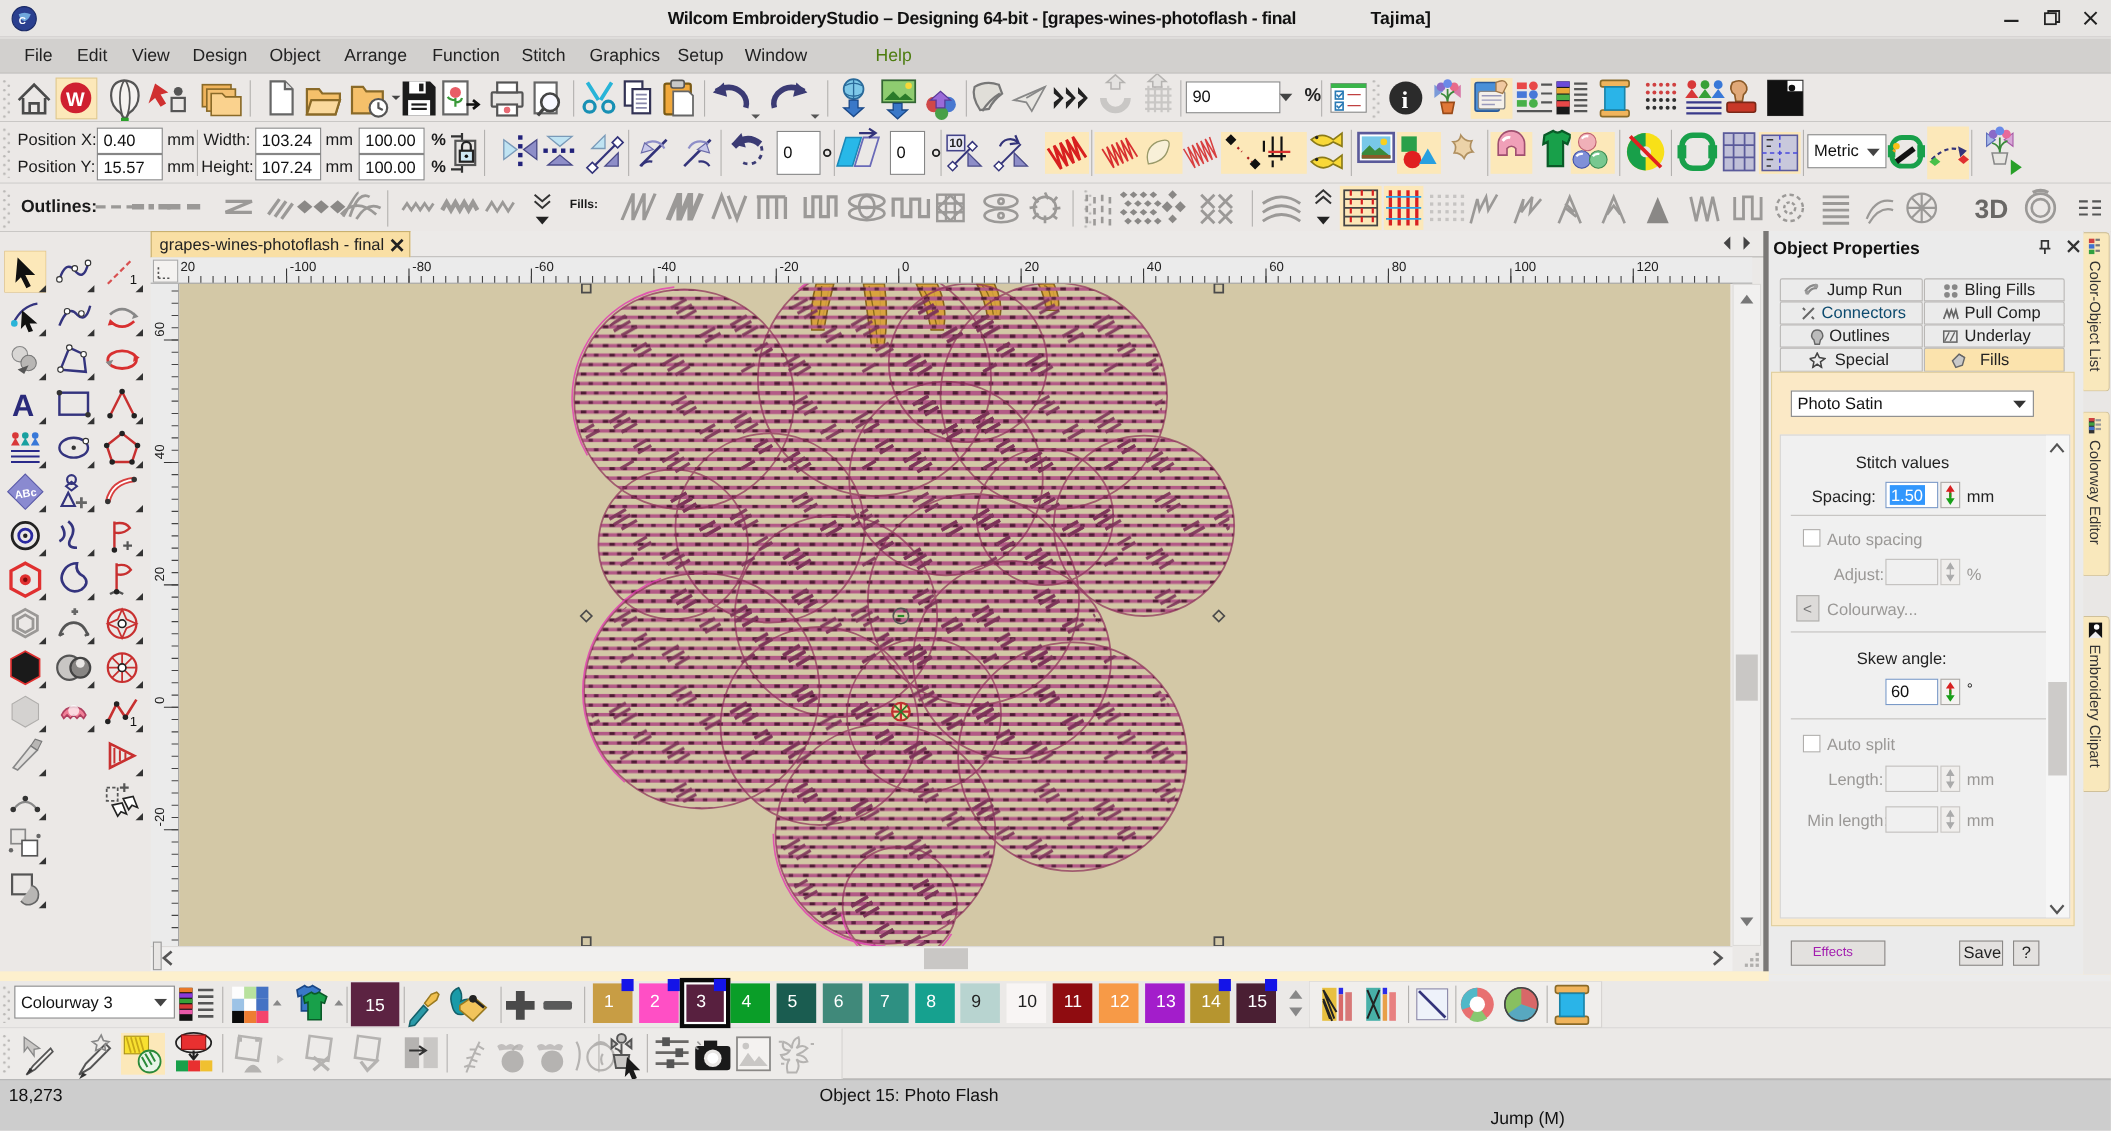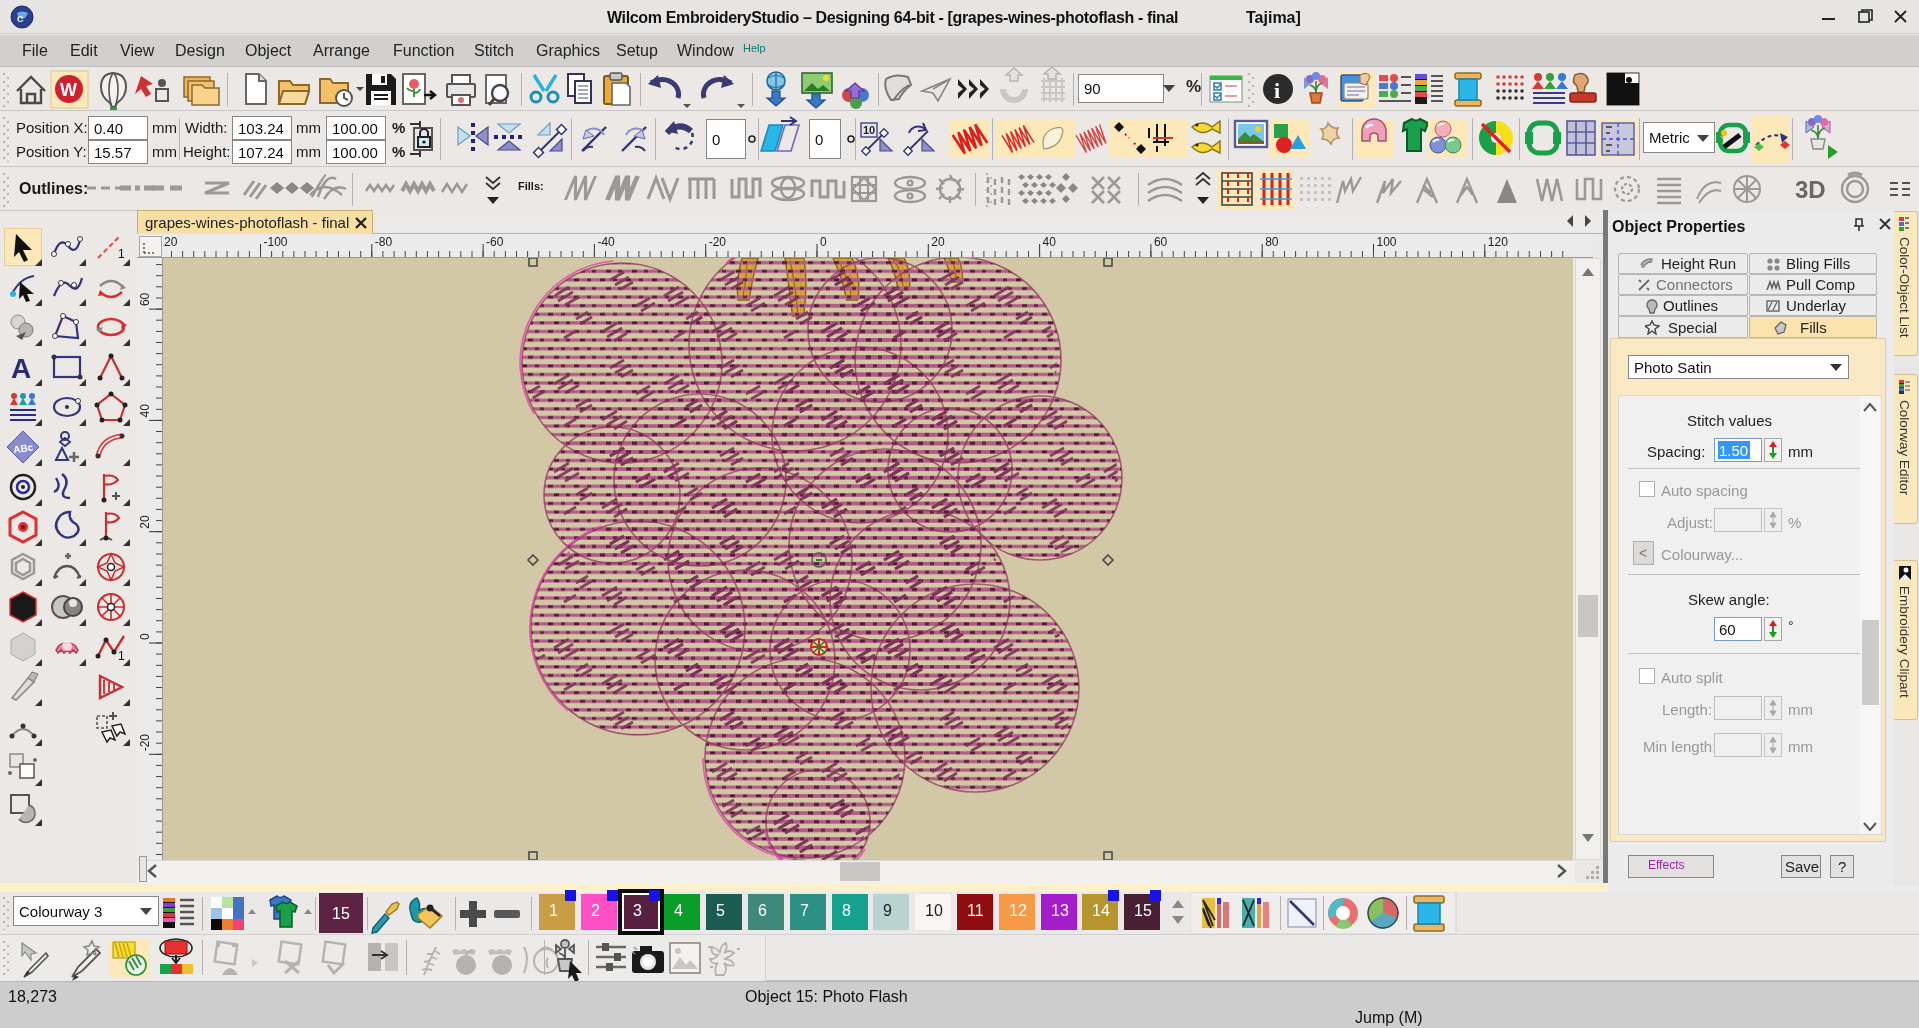--- a/index.html
+++ b/index.html
@@ -29,21 +29,21 @@
 <div class="txt" style="left:70px;top:42px;font-size:16px;color:#222">Edit</div>
 <div class="txt" style="left:120px;top:42px;font-size:16px;color:#222">View</div>
 <div class="txt" style="left:175px;top:42px;font-size:16px;color:#222">Design</div>
 <div class="txt" style="left:245px;top:42px;font-size:16px;color:#222">Object</div>
 <div class="txt" style="left:313px;top:42px;font-size:16px;color:#222">Arrange</div>
 <div class="txt" style="left:393px;top:42px;font-size:16px;color:#222">Function</div>
 <div class="txt" style="left:474px;top:42px;font-size:16px;color:#222">Stitch</div>
 <div class="txt" style="left:536px;top:42px;font-size:16px;color:#222">Graphics</div>
 <div class="txt" style="left:616px;top:42px;font-size:16px;color:#222">Setup</div>
 <div class="txt" style="left:677px;top:42px;font-size:16px;color:#222">Window</div>
-<div class="txt" style="left:743px;top:42px;font-size:11px;color:#0f766e">Help</div>
+<div class="txt" style="left:796px;top:42px;font-size:16px;color:#4d7c0f">Help</div>
 <div class="abs" style="left:0;top:67px;width:1919px;height:44px;background:#ebe8e6;border-bottom:1px solid #c9c7c5"></div>
 <div class="sep" style="left:227px;top:73px;height:33px"></div>
 <div class="sep" style="left:521px;top:73px;height:33px"></div>
 <div class="sep" style="left:640px;top:73px;height:33px"></div>
 <div class="sep" style="left:752px;top:73px;height:33px"></div>
 <div class="sep" style="left:878px;top:73px;height:33px"></div>
 <div class="sep" style="left:1073px;top:73px;height:33px"></div>
 <div class="sep" style="left:1201px;top:73px;height:33px"></div>
 <svg class="abs" style="left:2px;top:72px" width="8" height="36" viewBox="0 0 8 36">
     <defs>
@@ -1290,23 +1290,23 @@
     <path d="M30 3 l10 10 M40 3 l-10 10" stroke="#333" stroke-width="2"></path>
   </svg>
 <div class="abs" style="left:1618px;top:253px;width:130px;height:21px;background:#ebebeb;border:1px solid #b9b7b5;border-bottom:1px solid #b9b7b5;border-radius:2px 2px 0 0"></div>
 <div class="abs" style="left:1749px;top:253px;width:128px;height:21px;background:#ebebeb;border:1px solid #b9b7b5;border-bottom:1px solid #b9b7b5;border-radius:2px 2px 0 0"></div>
 <div class="abs" style="left:1618px;top:274px;width:130px;height:21px;background:#ebebeb;border:1px solid #b9b7b5;border-bottom:1px solid #b9b7b5;border-radius:2px 2px 0 0"></div>
 <div class="abs" style="left:1749px;top:274px;width:128px;height:21px;background:#ebebeb;border:1px solid #b9b7b5;border-bottom:1px solid #b9b7b5;border-radius:2px 2px 0 0"></div>
 <div class="abs" style="left:1618px;top:295px;width:130px;height:21px;background:#ebebeb;border:1px solid #b9b7b5;border-bottom:1px solid #b9b7b5;border-radius:2px 2px 0 0"></div>
 <div class="abs" style="left:1749px;top:295px;width:128px;height:21px;background:#ebebeb;border:1px solid #b9b7b5;border-bottom:1px solid #b9b7b5;border-radius:2px 2px 0 0"></div>
 <div class="abs" style="left:1618px;top:316px;width:130px;height:22px;background:#ebebeb;border:1px solid #b9b7b5;border-bottom:1px solid #b9b7b5;border-radius:2px 2px 0 0"></div>
 <div class="abs" style="left:1749px;top:316px;width:128px;height:22px;background:#fbe3ad;border:1px solid #b9b7b5;border-radius:2px 2px 0 0"></div>
-<div class="txt" style="left:1661px;top:255px;font-size:15px;color:#222">Height Run</div>
+<div class="txt" style="left:1661px;top:255px;font-size:15px;color:#222">Jump Run</div>
 <div class="txt" style="left:1786px;top:255px;font-size:15px;color:#222">Bling Fills</div>
-<div class="txt" style="left:1656px;top:276px;font-size:15px;color:#737373">Connectors</div>
+<div class="txt" style="left:1656px;top:276px;font-size:15px;color:#0c4a6e">Connectors</div>
 <div class="txt" style="left:1786px;top:276px;font-size:15px;color:#222">Pull Comp</div>
 <div class="txt" style="left:1663px;top:297px;font-size:15px;color:#222">Outlines</div>
 <div class="txt" style="left:1786px;top:297px;font-size:15px;color:#222">Underlay</div>
 <div class="txt" style="left:1668px;top:319px;font-size:15px;color:#222">Special</div>
 <div class="txt" style="left:1800px;top:319px;font-size:15px;color:#222">Fills</div>
 <svg class="abs" style="left:1640px;top:257px" width="15" height="15" viewBox="0 0 15 15">
     <path d="M1 8 q4 -6 10 -6 m-8 8 q4 -6 9 -5" stroke="#888" stroke-width="2" fill="none"></path>
     <circle cx="3" cy="9" r="2" fill="#999"></circle>
     <circle cx="11" cy="3" r="2" fill="#999"></circle>
   </svg>

